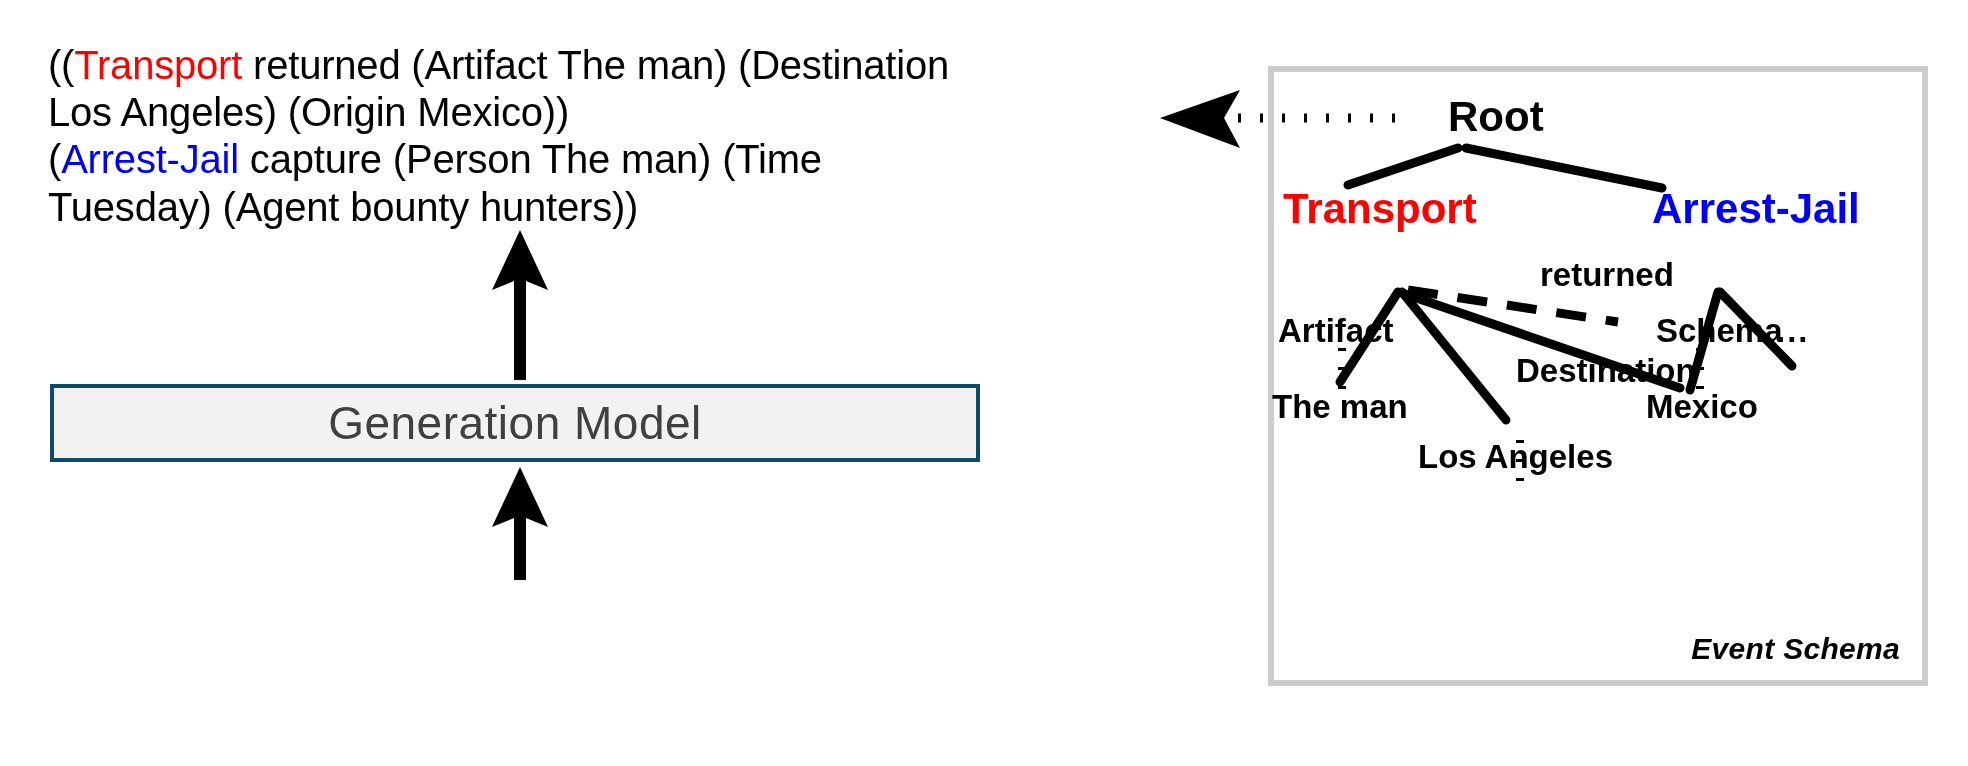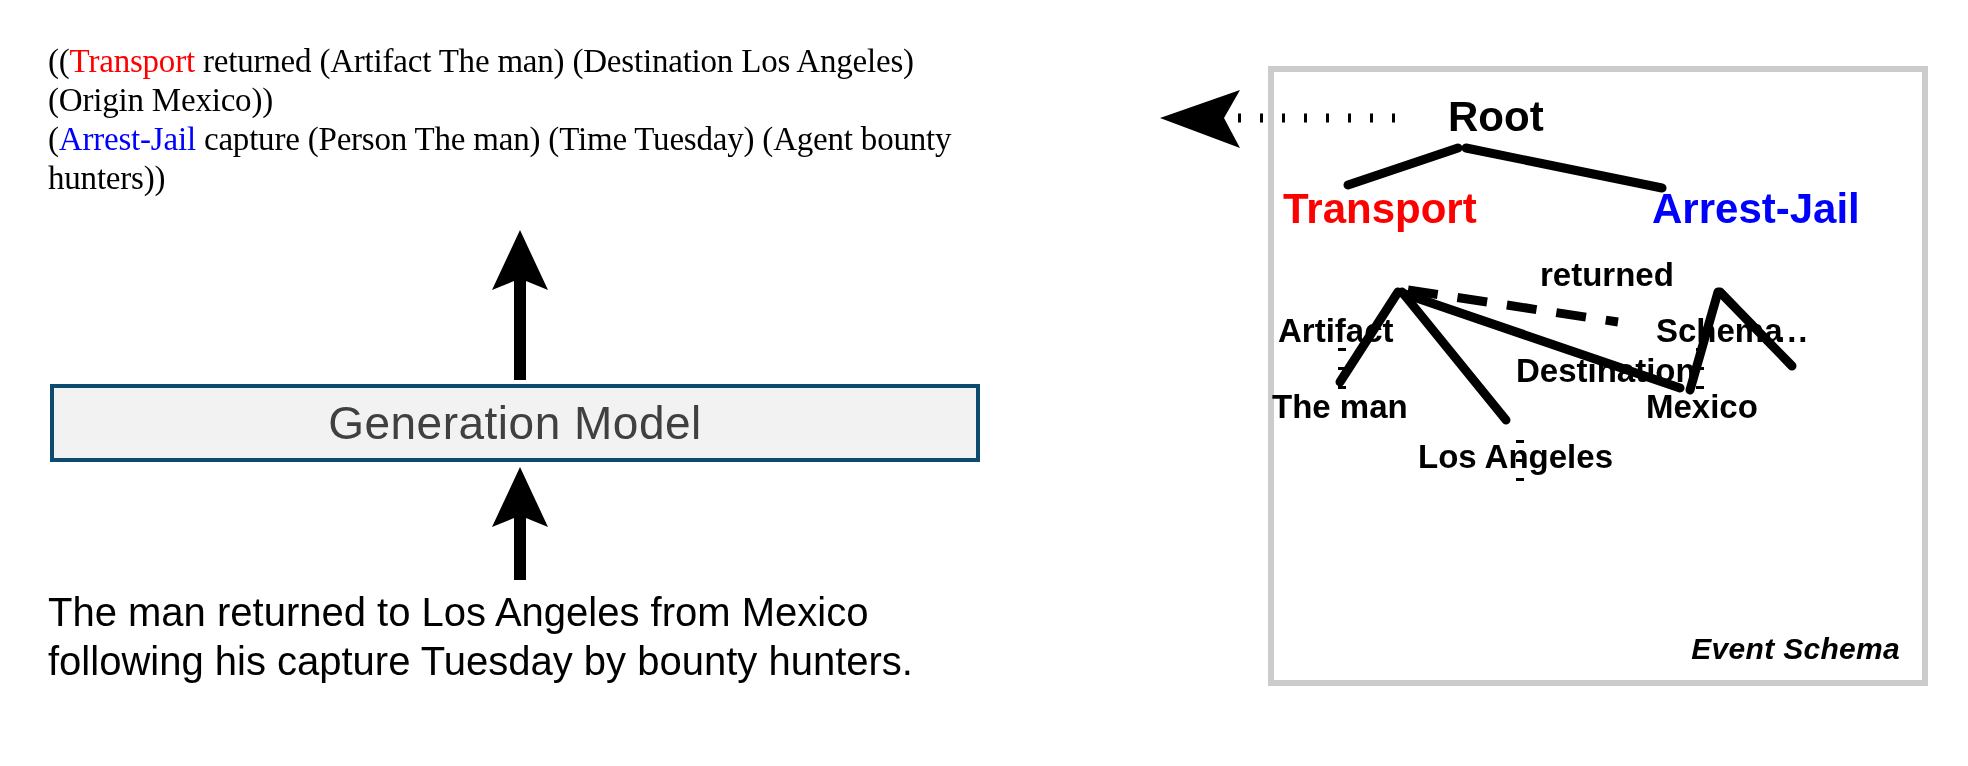--- a/index.html
+++ b/index.html
@@ -18,25 +18,24 @@
     background: #ffffff;
     overflow: hidden;
   }
 
   
   .linearized-output {
     position: absolute;
     left: 48px;
     top: 42px;
     width: 945px;
-    font-size: 33px;
+    font-size: 40px;
     line-height: 1.18;
     letter-spacing: -0.2px;
     color: #000000;
-    font-family: Liberation Serif, serif;
   }
   .tok-transport { color: #ff0000; }
   .tok-arrest    { color: #0000ff; }
 
   .model-box {
     position: absolute;
     left: 50px;
     top: 384px;
     width: 930px;
     height: 78px;
@@ -129,21 +128,20 @@
   </svg>
 
   <div class="model-box">
     <span class="model-box-label">Generation Model</span>
   </div>
 
   <svg class="up-arrow-svg" style="left:480px; top:465px;" width="80" height="115" viewBox="0 0 80 115">
     <path d="M40 2 L68 62 L46 53 L46 115 L34 115 L34 53 L12 62 Z" fill="#000000"></path>
   </svg>
 
-  <div class="input-sentence">The man returned to Los Angeles from Mexico following his capture Tuesday by bounty hunters.</div>
 
   <div class="schema-box">
     <div class="schema-caption">Event Schema</div>
   </div>
 
   <svg id="edges" viewBox="0 0 1968 766">
 
      left output  --&gt;
     <g>
       <line x1="1216" y1="118" x2="1398" y2="118" stroke="#000000" stroke-width="9" stroke-dasharray="3 19" stroke-linecap="butt"></line>

